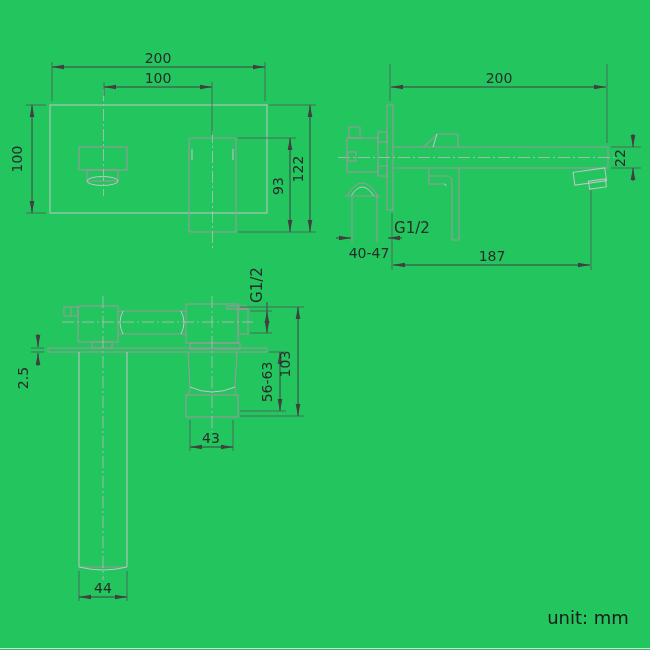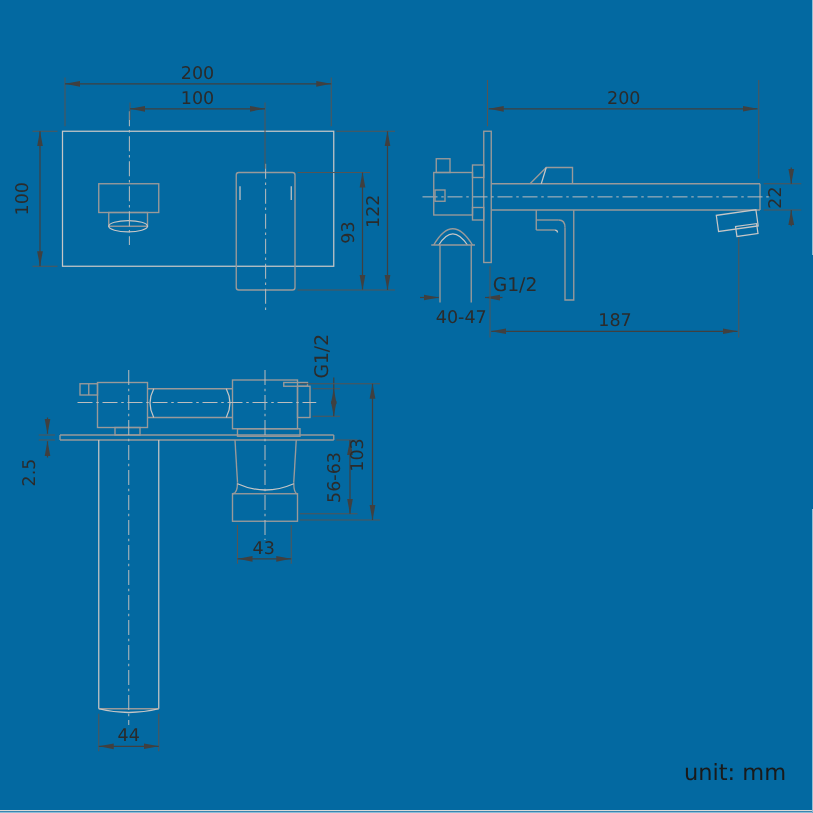--- a/index.html
+++ b/index.html
@@ -1,16 +1,16 @@
 <!DOCTYPE html>
 <html><head>
 <meta charset="utf-8">
 <style>
   html,body{margin:0;padding:0;background:#ffffff;}
-  .canvas{position:relative;width:650px;height:650px;background:#0369a1;overflow:hidden;
+  .canvas{position:relative;width:650px;height:650px;background:#22c55e;overflow:hidden;
           font-family:"DejaVu Sans","Liberation Sans",sans-serif;text-align:center;}
   svg{position:absolute;left:0;top:0;}
   
   .dim   {stroke:#404040;stroke-width:1;fill:none;}
   .ext   {stroke:#555555;stroke-width:0.8;fill:none;}
   .model {stroke:#9a9a9a;stroke-width:1.1;fill:none;}
   .light {stroke:#c6c6c6;stroke-width:1;fill:none;}
   .cline {stroke:#bdbdbd;stroke-width:0.8;fill:none;stroke-dasharray:12 3 2 3;}
   text.dimtxt{fill:#2b2b2b;font-size:14px;font-family:"DejaVu Sans","Liberation Sans",sans-serif;}
   text.unit{fill:#1a1a1a;font-size:18px;font-family:"DejaVu Sans","Liberation Sans",sans-serif;}

